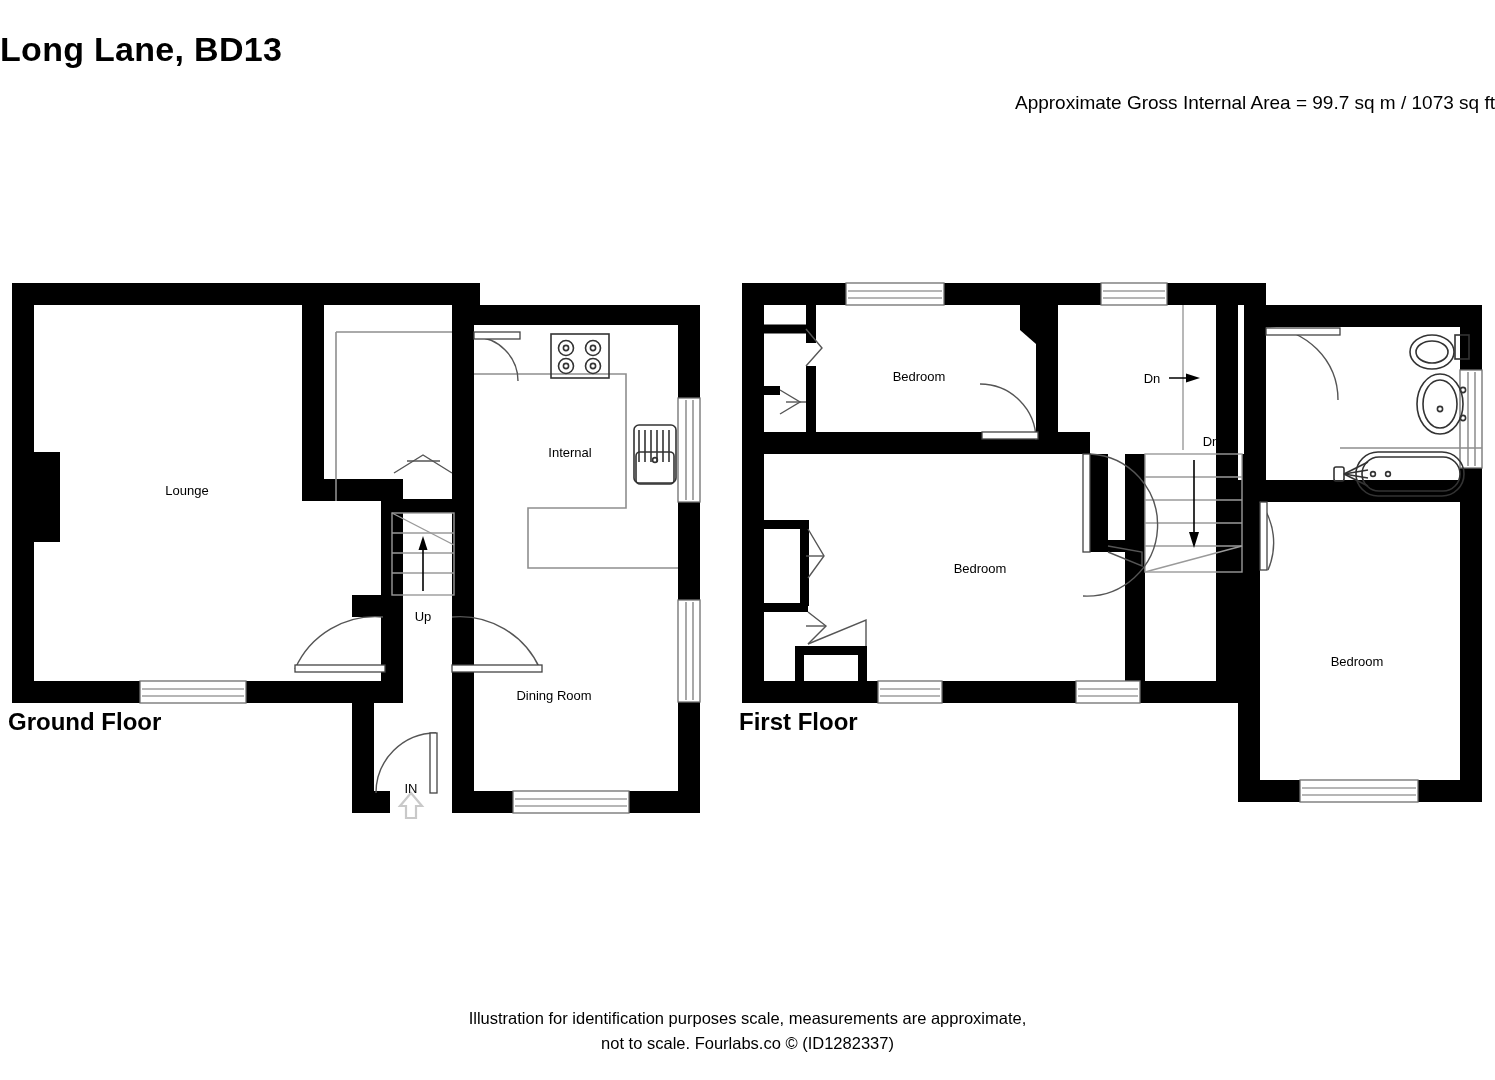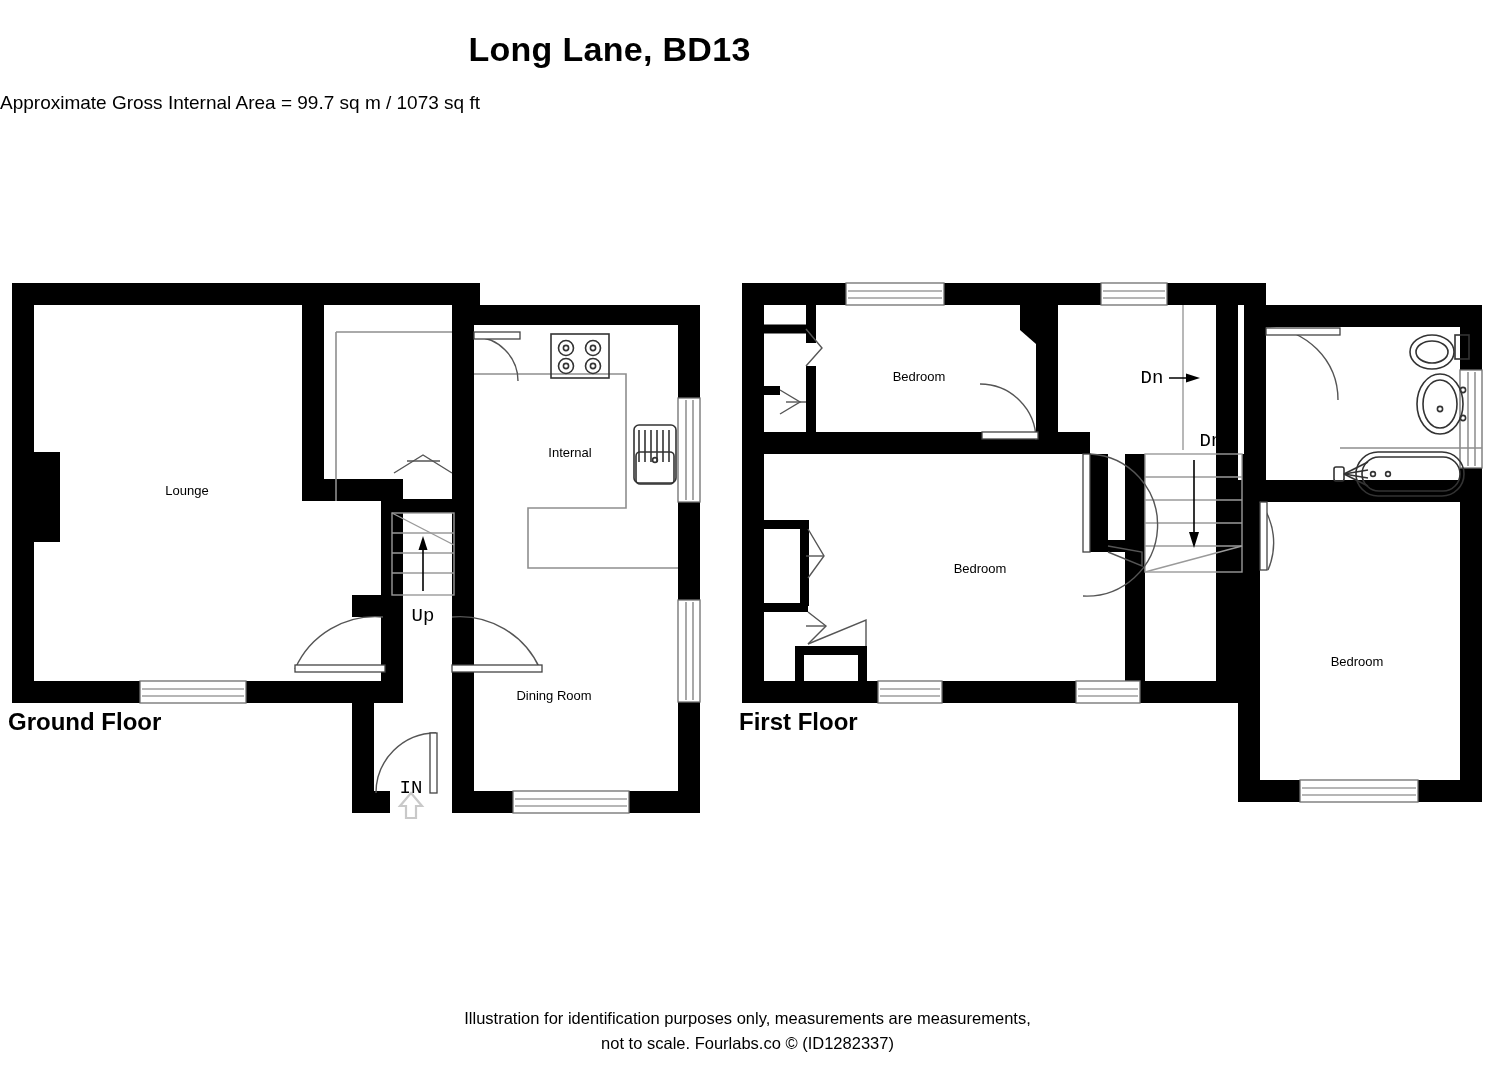--- a/index.html
+++ b/index.html
@@ -19,30 +19,30 @@
   #page {
     position: absolute;
     left: 0; top: 0;
     width: 1495px;
     height: 1080px;
   }
   .title {
     position: absolute;
     left: 0; top: 30px;
     width: 1219px;
-    text-align: center;
+    text-align: left;
     font-size: 34px;
     font-weight: bold;
     letter-spacing: 0.3px;
   }
   .subtitle {
     position: absolute;
     left: 0; top: 92px;
     width: 1495px;
-    text-align: left;
+    text-align: right;
     font-size: 19px;
     font-weight: normal;
   }
   .footer {
     position: absolute;
     left: 0; top: 1006px;
     width: 1495px;
     text-align: center;
     font-size: 16.5px;
     line-height: 25px;
@@ -65,24 +65,23 @@
   }
   .room-name {
     position: absolute;
     font-size: 13px;
     font-weight: normal;
     white-space: nowrap;
     transform: translate(-50%, -50%);
   }
   .small-label {
     position: absolute;
-    font-size: 19px;
+    font-size: 13px;
     white-space: nowrap;
     transform: translate(-50%, -50%);
-    font-family: Liberation Mono, monospace;
   }
 </style>
 </head>
 <body>
 
 <div id="page">
 
   <div class="title">Long Lane, BD13</div>
   <div class="subtitle">Approximate Gross Internal Area = 99.7 sq m / 1073 sq ft</div>
 
@@ -437,17 +436,17 @@
   <div class="small-label" style="left:411px; top:788px;">IN</div>
 
   <div class="floor-label" id="ff-label">First Floor</div>
   <div class="room-name" style="left:919px; top:376px;">Bedroom</div>
   <div class="room-name" style="left:980px; top:568px;">Bedroom</div>
   <div class="room-name" style="left:1357px; top:661px;">Bedroom</div>
   <div class="small-label" style="left:1152px; top:378px;">Dn</div>
   <div class="small-label" style="left:1211px; top:441px;">Dn</div>
 
   <div class="footer">
-    <div>Illustration for identification purposes only, measurements are measurements,</div>
+    <div>Illustration for identification purposes scale, measurements are approximate,</div>
     <div>not to scale. Fourlabs.co © (ID1282337)</div>
   </div>
 
 </div>
 
 </body></html>

